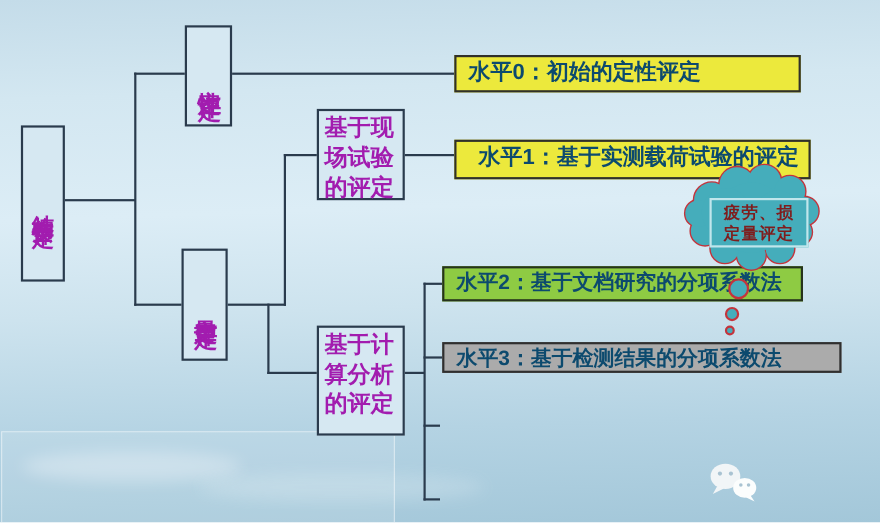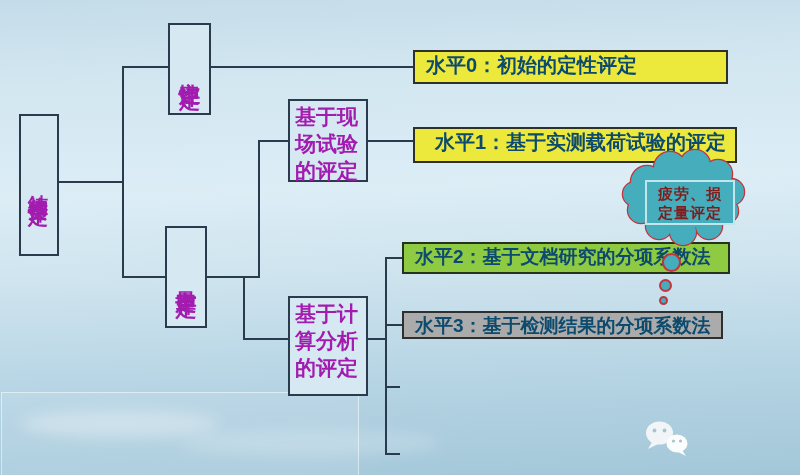--- a/index.html
+++ b/index.html
@@ -99,21 +99,21 @@
 
   <div class="level yellow" style="left:413px;top:50px;width:315px;height:34px;">
     <span>水平0：初始的定性评定</span>
   </div>
   <div class="level yellow" style="left:413px;top:127px;width:324px;height:36px;padding-left:20px;">
     <span>水平1：基于实测载荷试验的评定</span>
   </div>
   <div class="level green l2" style="left:402px;top:242px;width:328px;height:32px;">
     <span>水平2：基于文档研究的分项系数法</span>
   </div>
-  <div class="level gray" style="left:402px;top:311px;width:321px;height:28px;">
+  <div class="level gray" style="left:402px;top:311px;width:363px;height:28px;">
     <span>水平3：基于检测结果的分项系数法</span>
   </div>
 
   <svg class="cloud-svg" width="140" height="102" viewBox="0 0 140 102">
     <g fill="#45adbb" stroke="#c4343c" stroke-width="2.5">
       <circle cx="32" cy="34" r="16"></circle>
         <circle cx="55" cy="20" r="16"></circle>
         <circle cx="80" cy="17" r="15"></circle>
       <circle cx="103" cy="26" r="14"></circle>
         <circle cx="116" cy="44" r="13"></circle>

